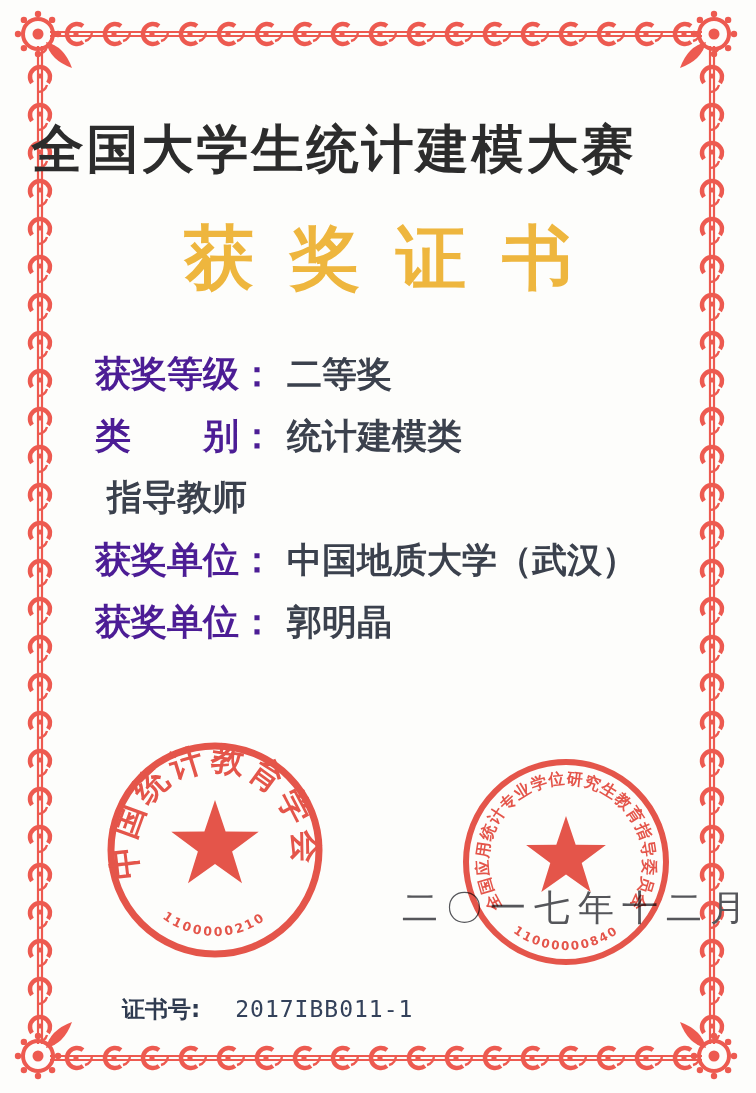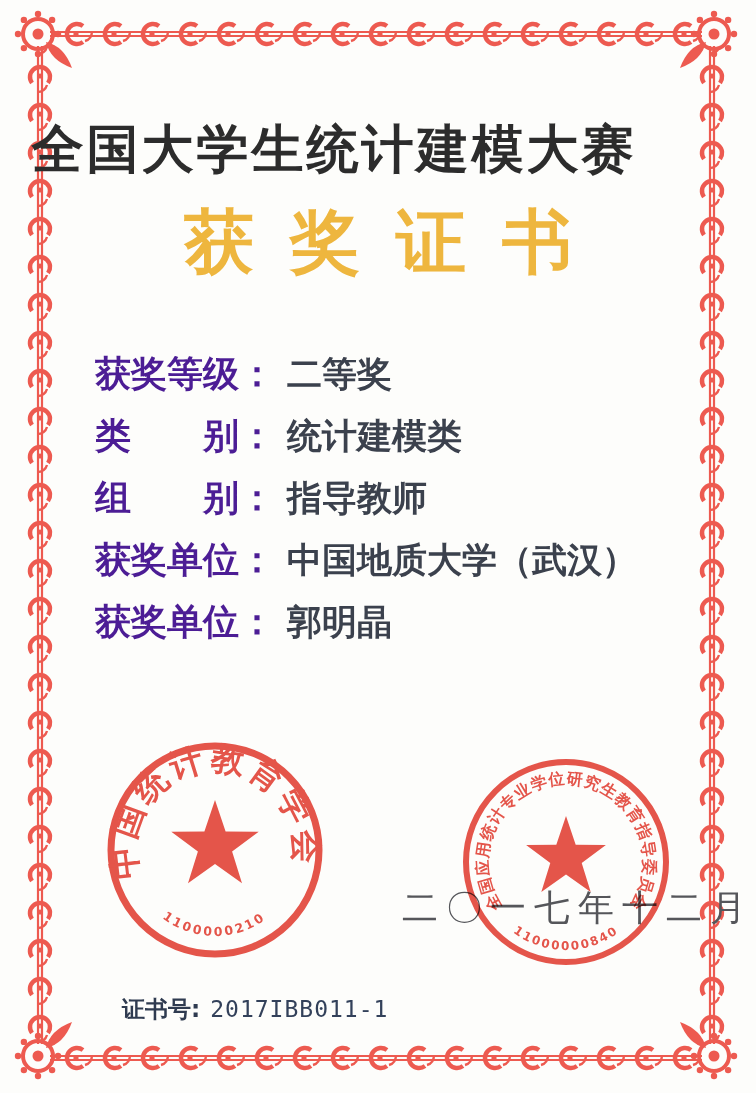--- a/index.html
+++ b/index.html
@@ -8,21 +8,21 @@
     background:#fdfdfb;overflow:hidden;
     font-family:"Liberation Sans", sans-serif;
   }
   .border-svg{position:absolute;left:0;top:0;width:756px;height:1093px;}
   .title{
     position:absolute;top:118px;left:0;width:668px;text-align:center;
     font-family:"DejaVu Serif","Liberation Serif",serif;
     font-size:52px;font-weight:bold;color:#2c2c2c;letter-spacing:3px;line-height:1.2;
   }
   .subtitle{
-    position:absolute;top:200px;left:0;width:756px;text-align:center;
+    position:absolute;top:216px;left:0;width:756px;text-align:center;
     font-family:"DejaVu Serif","Liberation Serif",serif;
     font-size:70px;font-weight:bold;color:#eeb63e;
     letter-spacing:36px;text-indent:36px;line-height:1.2;
   }
   .fields{position:absolute;left:95px;top:350px;}
   .frow{display:flex;align-items:baseline;height:40px;margin-bottom:22px;}
   .flabel{
     font-family:"DejaVu Sans","Liberation Sans",sans-serif;
     font-size:36px;font-weight:bold;color:#4c1d95;white-space:pre;
   }
@@ -35,21 +35,21 @@
     font-family:Liberation Mono, monospace;
     font-size:36px;color:#55565a;letter-spacing:8px;z-index:2;
   }
   .seal{position:absolute;opacity:.86;mix-blend-mode:multiply;z-index:3;}
   .seal-left{left:107px;top:742px;}
   .seal-right{left:462px;top:758px;}
   .seal text{font-family:"DejaVu Serif","Liberation Serif",serif;font-weight:bold;}
   .seal .sealnum{font-family:"DejaVu Sans","Liberation Sans",sans-serif;font-weight:bold;}
   .certno{
     position:absolute;left:122px;top:994px;z-index:2;
-    display:flex;align-items:baseline;
+    display:flex;align-items:baseline;gap:25px;
   }
   .certno .cl{
     font-family:"DejaVu Sans","Liberation Sans",sans-serif;
     font-size:23px;font-weight:bold;color:#2f3b50;
   }
   .certno .cn{
     font-family:"DejaVu Sans Mono","Liberation Mono",monospace;
     font-size:23px;color:#33415a;margin-left:10px;letter-spacing:1px;
   }
 </style>
@@ -110,21 +110,20 @@
   <div class="fields">
     <div class="frow">
       <span class="flabel">获奖等级：</span>
       <span class="fvalue">二等奖</span>
     </div>
     <div class="frow">
       <span class="flabel">类　　别：</span>
       <span class="fvalue">统计建模类</span>
     </div>
     <div class="frow">
-      <span class="flabel">组　　别：</span>
       <span class="fvalue">指导教师</span>
     </div>
     <div class="frow">
       <span class="flabel">获奖单位：</span>
       <span class="fvalue">中国地质大学（武汉）</span>
     </div>
     <div class="frow">
       <span class="flabel">获奖单位：</span>
       <span class="fvalue">郭明晶</span>
     </div>

